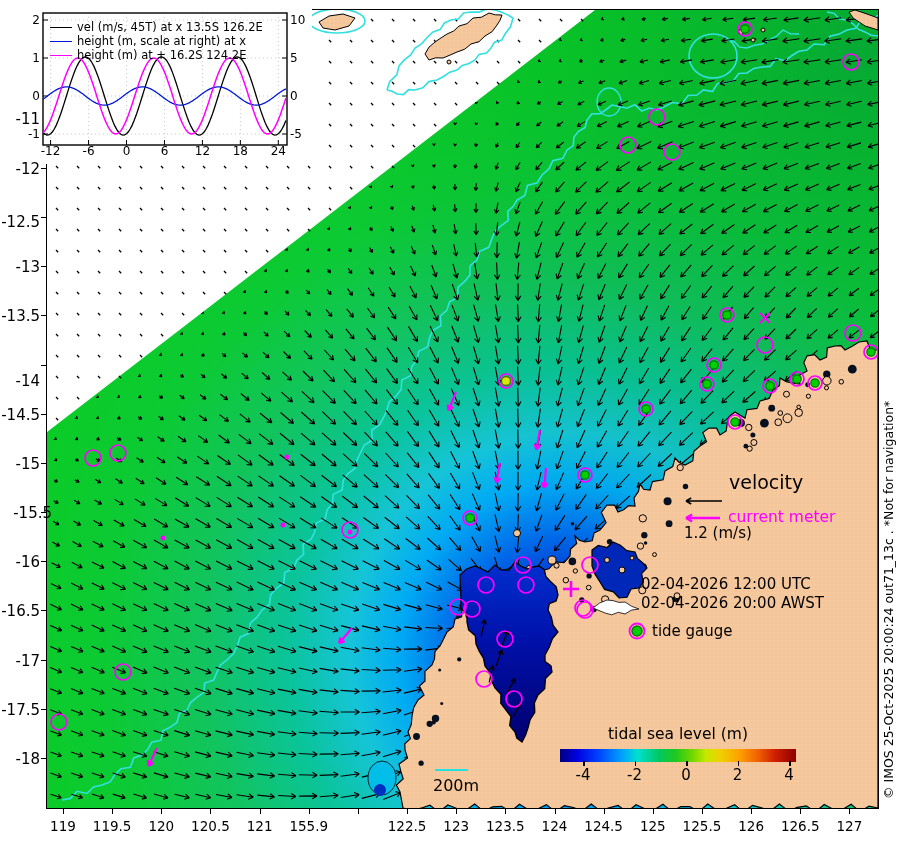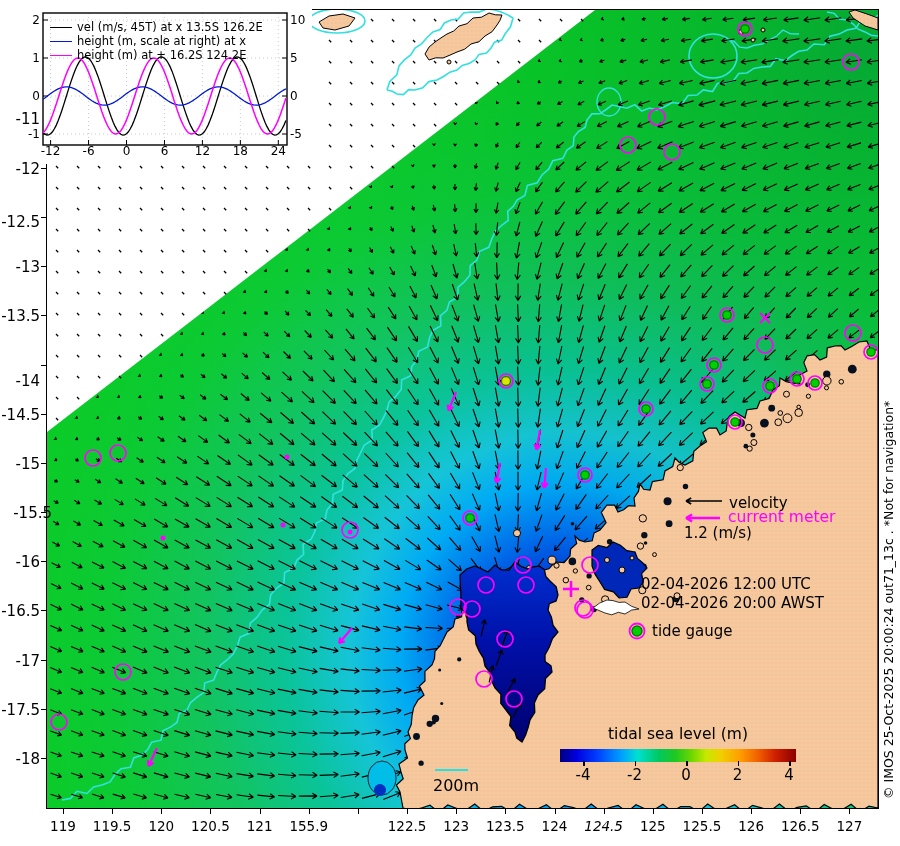--- a/index.html
+++ b/index.html
@@ -13,21 +13,21 @@
   .ytick{position:absolute;left:0;width:40px;text-align:right;font-size:15px;z-index:2;}
   .tmv{position:absolute;width:1px;height:5px;background:#000;z-index:2;}
   .tmh{position:absolute;left:41px;width:5px;height:1px;background:#000;z-index:2;}
   #inset{position:absolute;left:24px;top:4px;width:288px;height:160px;z-index:4;}
   #insetsvg{position:absolute;left:0;top:0;}
   .ins-ltick{position:absolute;left:0;width:16px;text-align:right;font-size:12px;}
   .ins-rtick{position:absolute;left:266px;width:24px;text-align:left;font-size:12px;}
   .ins-xtick{position:absolute;top:140px;transform:translateX(-50%);font-size:12px;}
   .ins-leg{position:absolute;left:26px;height:14px;font-size:11.5px;display:flex;align-items:center;}
   .ins-leg .sw{display:inline-block;width:22px;border-top:1.6px solid #000;margin-right:5px;}
-  #legend-velocity{left:729px;top:494px;font-size:15px;}
+  #legend-velocity{left:729px;top:471px;font-size:19px;}
   #legend-current{left:728px;top:508px;font-size:15.5px;color:#FF00FF;}
   #legend-scale{left:684px;top:524px;font-size:15px;}
   #dates{left:641px;top:575px;font-size:15px;line-height:19px;}
   #tide-gauge-label{left:652px;top:622px;font-size:15px;}
   #cbar-title{left:560px;top:725px;width:236px;text-align:center;font-size:15.5px;}
   #cbar{position:absolute;left:560px;top:749px;width:236px;height:13px;z-index:3;
         background:linear-gradient(to right,#00007F 0%,#0000E0 7%,#0040FF 16%,#00A0FF 26%,
         #00E0D0 33%,#00C860 42%,#20C820 49%,#70D800 56%,#C8E800 62%,#F0D000 68%,
         #FFA000 76%,#F06000 84%,#D02000 91%,#8B0000 100%);}
   .cbtick{position:absolute;transform:translateX(-50%);font-size:15px;z-index:3;}
@@ -335,21 +335,21 @@
     <div class="xtick" style="left: 357.9px; top: 818px; margin-top: 41px;">122</div>
     <div class="tmv" style="left: 357.9px; top: 809px;"></div>
     <div class="xtick" style="left: 407.05px; top: 818px;">122.5</div>
     <div class="tmv" style="left: 407.05px; top: 809px;"></div>
     <div class="xtick" style="left: 456.2px; top: 818px;">123</div>
     <div class="tmv" style="left: 456.2px; top: 809px;"></div>
     <div class="xtick" style="left: 505.35px; top: 818px;">123.5</div>
     <div class="tmv" style="left: 505.35px; top: 809px;"></div>
     <div class="xtick" style="left: 554.5px; top: 818px;">124</div>
     <div class="tmv" style="left: 554.5px; top: 809px;"></div>
-    <div class="xtick" style="left: 603.65px; top: 818px; font-style: italic;">124.5</div>
+    <div class="xtick" style="left: 603.65px; top: 818px;">124.5</div>
     <div class="tmv" style="left: 603.65px; top: 809px;"></div>
     <div class="xtick" style="left: 652.8px; top: 818px;">125</div>
     <div class="tmv" style="left: 652.8px; top: 809px;"></div>
     <div class="xtick" style="left: 701.95px; top: 818px;">125.5</div>
     <div class="tmv" style="left: 701.95px; top: 809px;"></div>
     <div class="xtick" style="left: 751.1px; top: 818px;">126</div>
     <div class="tmv" style="left: 751.1px; top: 809px;"></div>
     <div class="xtick" style="left: 800.25px; top: 818px;">126.5</div>
     <div class="tmv" style="left: 800.25px; top: 809px;"></div>
     <div class="xtick" style="left: 849.4px; top: 818px;">127</div>

